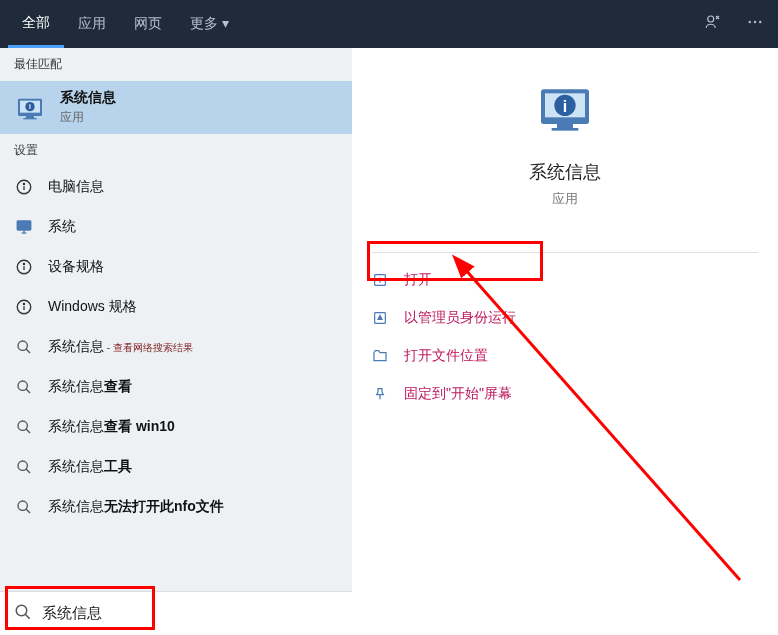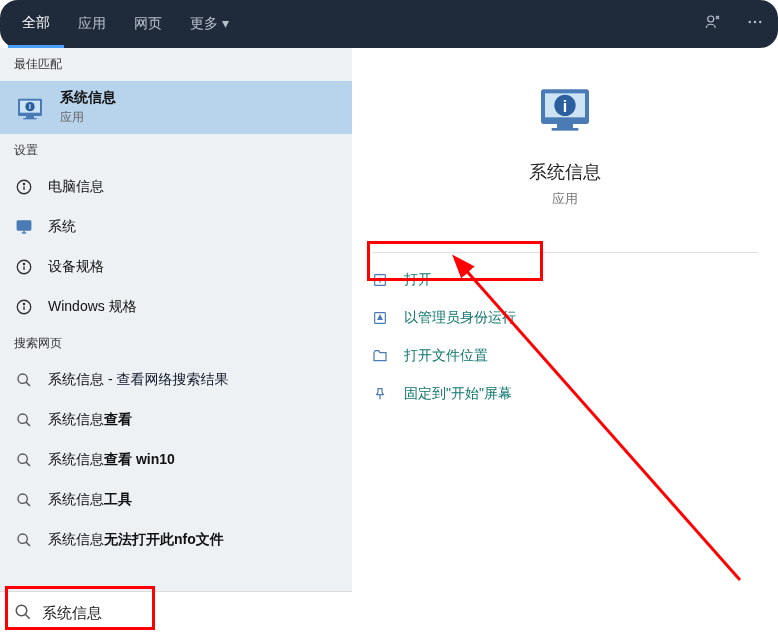--- a/index.html
+++ b/index.html
@@ -1,40 +1,40 @@
 <!DOCTYPE html>
 <html><head>
 <meta charset="utf-8">
 <style>
 * { margin: 0; padding: 0; box-sizing: border-box; font-family: "Microsoft YaHei", sans-serif; }
 body { width: 778px; height: 635px; background: #fff; overflow: hidden; position: relative; }
-.header { background: #1f2b3a; height: 48px; display: flex; align-items: center; padding: 0 8px; position: relative; border-radius: 18px; }
+.header { background: #1f2b3a; height: 48px; display: flex; align-items: center; padding: 0 8px; position: relative; }
 .tab { color: #b8c0cc; font-size: 14px; padding: 12px 14px; cursor: pointer; height: 48px; display: flex; align-items: center; }
 .tab.active { color: #fff; border-bottom: 3px solid #4aa0ff; }
 .header-right { position: absolute; right: 8px; display: flex; align-items: center; gap: 12px; }
 .header-icon { color: #b8c0cc; font-size: 16px; cursor: pointer; padding: 6px; }
 .main { display: flex; height: 587px; border-radius: 6px; }
 .left { width: 352px; background: #edf1f4; overflow-y: auto; }
 .right { flex: 1; background: #fff; padding-top: 28px; position: relative; }
 .section-label { font-size: 12px; color: #333; padding: 8px 14px; font-weight: 400; }
 .result-item { display: flex; align-items: center; padding: 8px 14px; cursor: pointer; min-height: 40px; }
 .result-item.selected { background: #b8d4ec; }
 .result-icon { width: 20px; height: 20px; margin-right: 14px; display: flex; align-items: center; justify-content: center; flex-shrink: 0; }
 .result-icon.big { width: 32px; height: 32px; }
 .result-text { flex: 1; }
 .result-title { font-size: 14px; color: #111; }
 .result-title b { font-weight: 700; }
 .result-sub { font-size: 12px; color: #666; margin-top: 2px; }
-.web-suffix { color: #0f172a; font-size: 14px; }
+.web-suffix { color: #7f1d1d; font-size: 10px; }
 .preview { text-align: center; padding: 0 20px 24px; }
 .preview-icon { margin: 0 auto 16px; }
 .preview-title { font-size: 18px; color: #222; margin-bottom: 6px; }
 .preview-sub { font-size: 13px; color: #777; margin-bottom: 20px; }
 .divider { height: 1px; background: #e0e0e0; margin: 0 20px 8px; }
-.action-item { display: flex; align-items: center; padding: 10px 20px; cursor: pointer; font-size: 14px; color: #0f766e; text-align: center; }
+.action-item { display: flex; align-items: center; padding: 10px 20px; cursor: pointer; font-size: 14px; color: #be185d; text-align: center; }
 .action-icon { width: 18px; margin-right: 14px; color: #4a7bb5; display: flex; align-items: center; }
 .search-bar { position: absolute; bottom: 0; left: 0; width: 352px; height: 44px; display: flex; align-items: center; padding: 0 14px; background: #fff; border-top: 1px solid #ddd; }
 .search-icon { margin-right: 10px; color: #555; }
 .search-input { border: none; outline: none; font-size: 15px; flex: 1; color: #222; }
 .highlight-box { position: absolute; border: 3px solid #ff0000; pointer-events: none; z-index: 100; }
 .arrow-svg { position: absolute; pointer-events: none; z-index: 99; }
 </style>
 </head>
 <body>
 
@@ -126,21 +126,20 @@
               <line x1="12" y1="11" x2="12" y2="16"></line>
               <circle cx="12" cy="8" r="0.8" fill="#333"></circle>
             </svg>
           </div>
           <div class="result-text">
             <div class="result-title">Windows 规格</div>
           </div>
         </div>
       </div>
 
-    <div class="section-label">搜索网页</div>
     <div id="web-list">
         <div class="result-item">
           <div class="result-icon">
             <svg width="16" height="16" viewBox="0 0 24 24" fill="none" stroke="#555" stroke-width="2">
               <circle cx="10" cy="10" r="7"></circle>
               <line x1="15" y1="15" x2="21" y2="21"></line>
             </svg>
           </div>
           <div class="result-text">
             <div class="result-title">系统信息<b></b><span class="web-suffix"> - 查看网络搜索结果</span></div>

